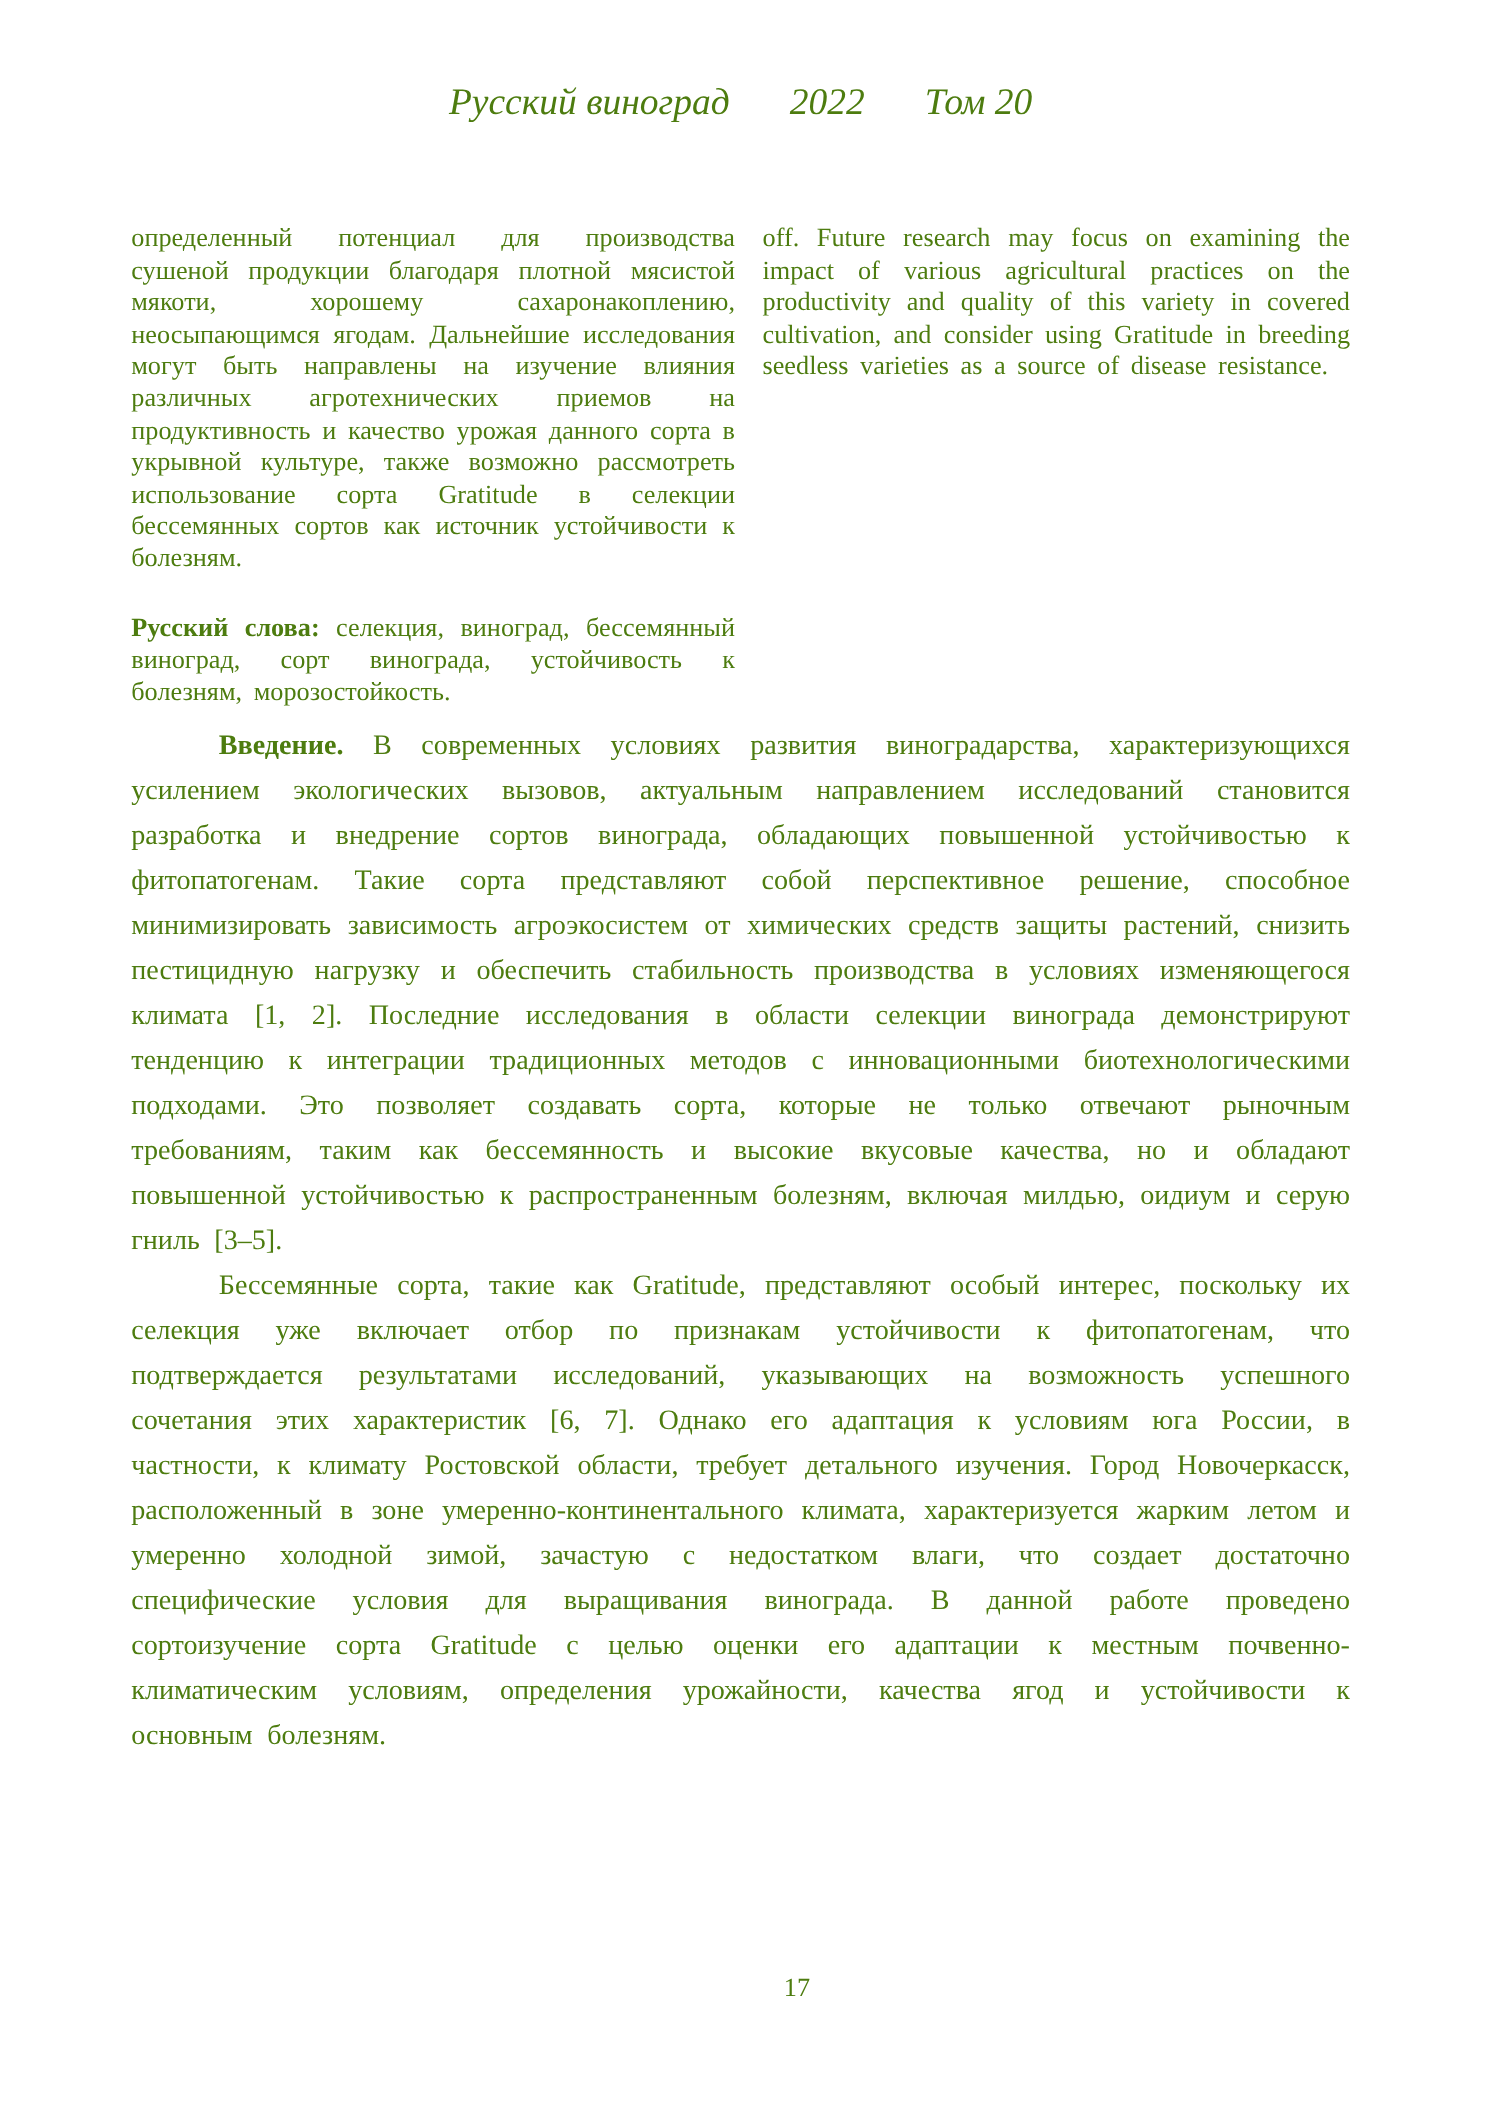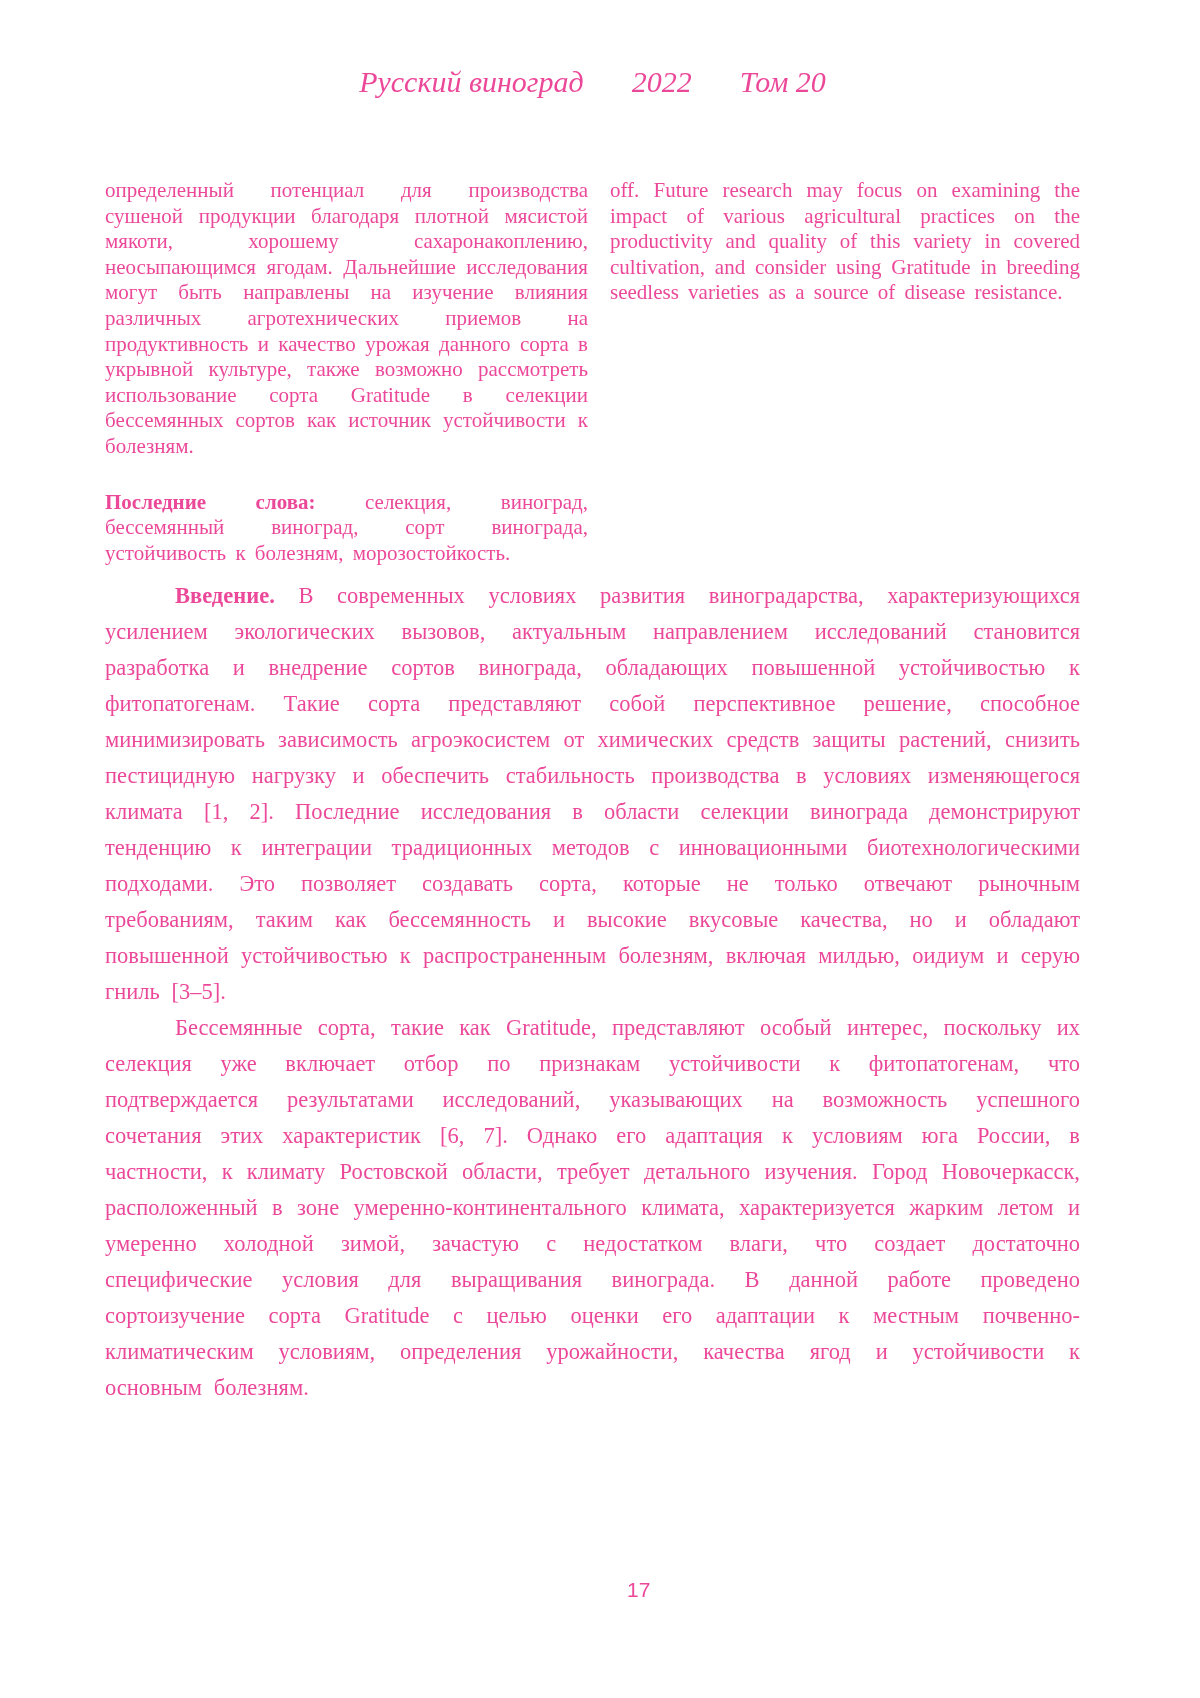--- a/index.html
+++ b/index.html
@@ -5,21 +5,21 @@
   html, body {
     margin: 0;
     padding: 0;
     background: #ffffff;
   }
   .page {
     position: relative;
     width: 1200px;
     height: 1698px;
     background: #ffffff;
-    color: #ec4899;
+    color: #4d7c0f;
     font-family: "Liberation Serif", "DejaVu Serif", serif;
     overflow: hidden;
   }
   .content {
     margin: 64px 120px 0 105px; 
   }
   .journal-header {
     display: flex;
     justify-content: center;
     align-items: baseline;
@@ -59,41 +59,41 @@
   }
   .body-text .para {
     margin: 0;
     text-indent: 70px;
   }
   .intro-heading { font-weight: bold; }
   .page-footer {
     position: absolute;
     top: 1578px;
     left: 627px;
-    font-family: Liberation Sans, sans-serif;
+    font-family: Liberation Serif, serif;
     font-size: 21px;
     line-height: 24px;
   }
 </style>
 </head>
 <body>
 
 <div class="page">
   <div class="content">
 
     <div class="journal-header">
       <span>Русский виноград</span>
       <span>2022</span>
       <span>Том 20</span>
     </div>
 
     <div class="columns">
       <p class="col-ru" lang="ru">определенный потенциал для производства сушеной продукции благодаря плотной мясистой мякоти, хорошему сахаронакоплению, неосыпающимся ягодам. Дальнейшие исследования могут быть направлены на изучение влияния различных агротехнических приемов на продуктивность и качество урожая данного сорта в укрывной культуре, также возможно рассмотреть использование сорта Gratitude в селекции бессемянных сортов как источник устойчивости к болезням.</p>
       <p class="col-en" lang="en">off. Future research may focus on examining the impact of various agricultural practices on the productivity and quality of this variety in covered cultivation, and consider using Gratitude in breeding seedless varieties as a source of disease resistance.</p>
-      <p class="col-ru kw" lang="ru"><b>Последние слова:</b><span> селекция, виноград, бессемянный виноград, сорт винограда, устойчивость к болезням, морозостойкость.</span></p>
+      <p class="col-ru kw" lang="ru"><b>Русский слова:</b><span> селекция, виноград, бессемянный виноград, сорт винограда, устойчивость к болезням, морозостойкость.</span></p>
     </div>
 
 
     <div class="body-text">
       <p class="para"><b class="intro-heading">Введение.</b><span> В современных условиях развития виноградарства, характеризующихся усилением экологических вызовов, актуальным направлением исследований становится разработка и внедрение сортов винограда, обладающих повышенной устойчивостью к фитопатогенам. Такие сорта представляют собой перспективное решение, способное минимизировать зависимость агроэкосистем от химических средств защиты растений, снизить пестицидную нагрузку и обеспечить стабильность производства в условиях изменяющегося климата [1, 2]. Последние исследования в области селекции винограда демонстрируют тенденцию к интеграции традиционных методов с инновационными биотехнологическими подходами. Это позволяет создавать сорта, которые не только отвечают рыночным требованиям, таким как бессемянность и высокие вкусовые качества, но и обладают повышенной устойчивостью к распространенным болезням, включая милдью, оидиум и серую гниль [3–5].</span></p>
       <p class="para">Бессемянные сорта, такие как Gratitude, представляют особый интерес, поскольку их селекция уже включает отбор по признакам устойчивости к фитопатогенам, что подтверждается результатами исследований, указывающих на возможность успешного сочетания этих характеристик [6, 7]. Однако его адаптация к условиям юга России, в частности, к климату Ростовской области, требует детального изучения. Город Новочеркасск, расположенный в зоне умеренно-континентального климата, характеризуется жарким летом и умеренно холодной зимой, зачастую с недостатком влаги, что создает достаточно специфические условия для выращивания винограда. В данной работе проведено сортоизучение сорта Gratitude с целью оценки его адаптации к местным почвенно-климатическим условиям, определения урожайности, качества ягод и устойчивости к основным болезням.</p>
     </div>
 
   </div>
 

